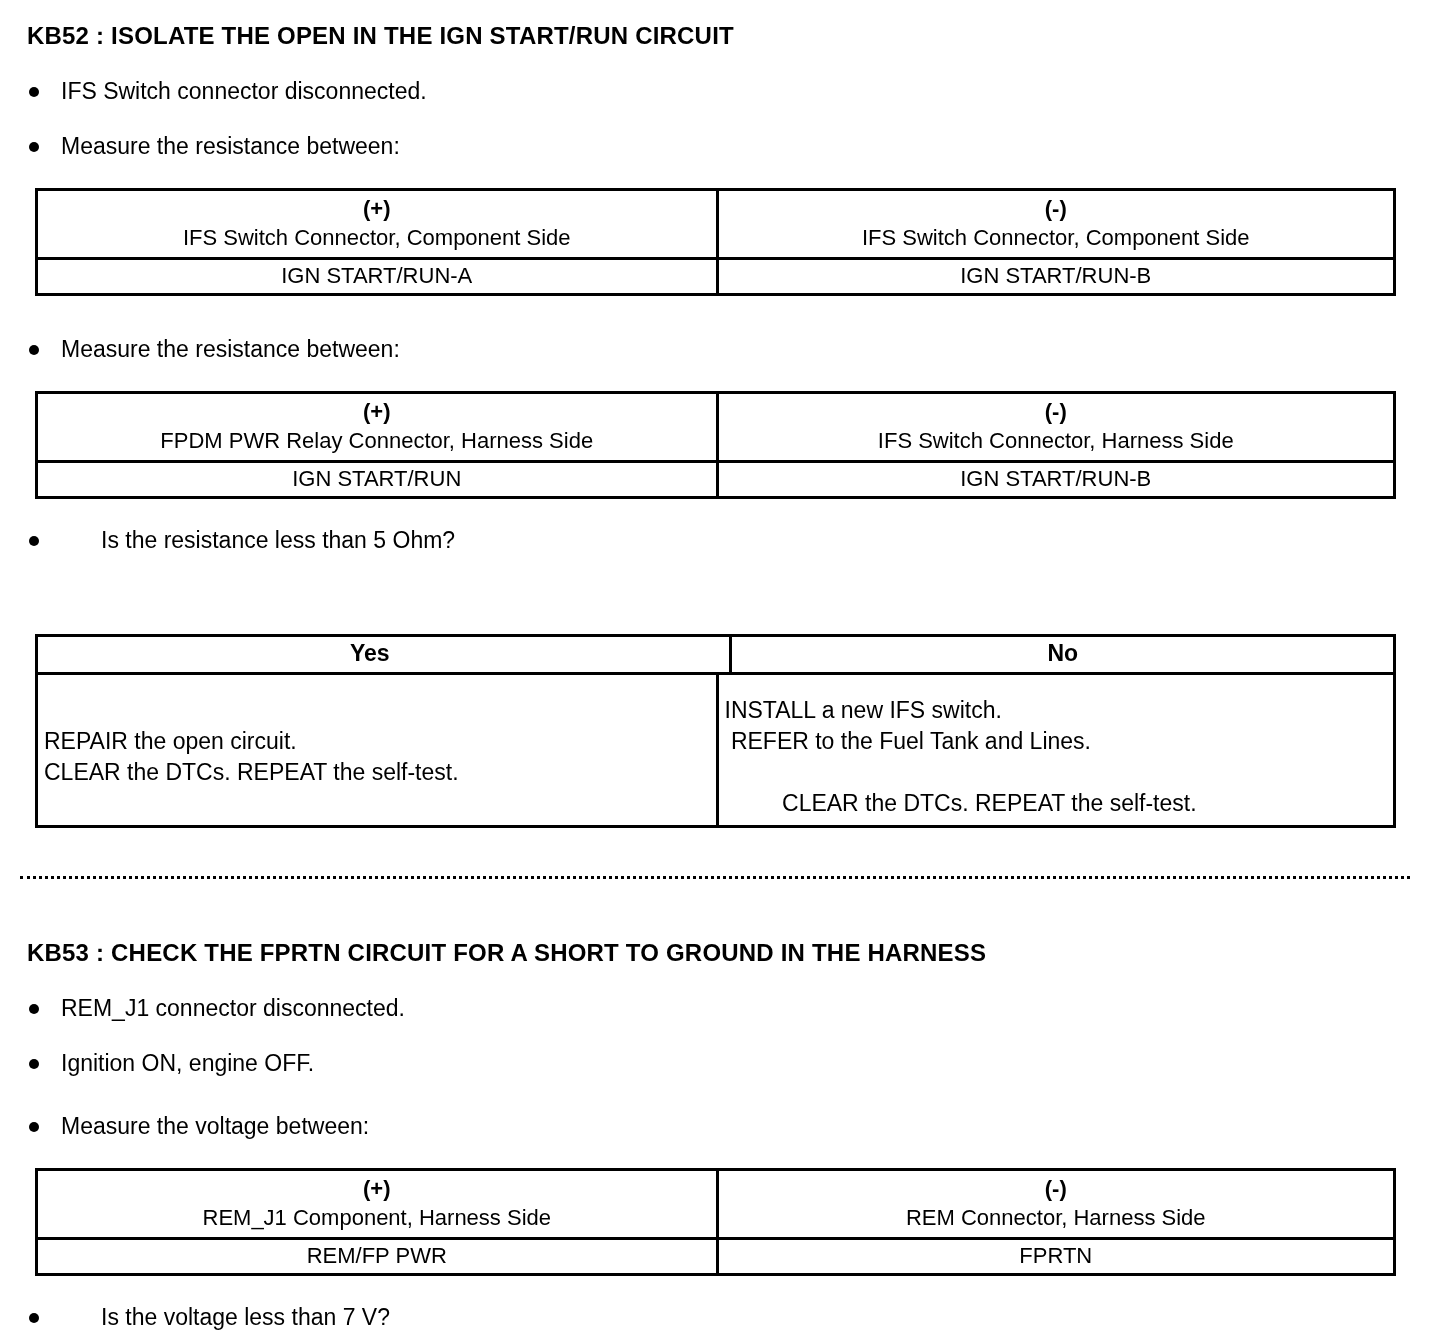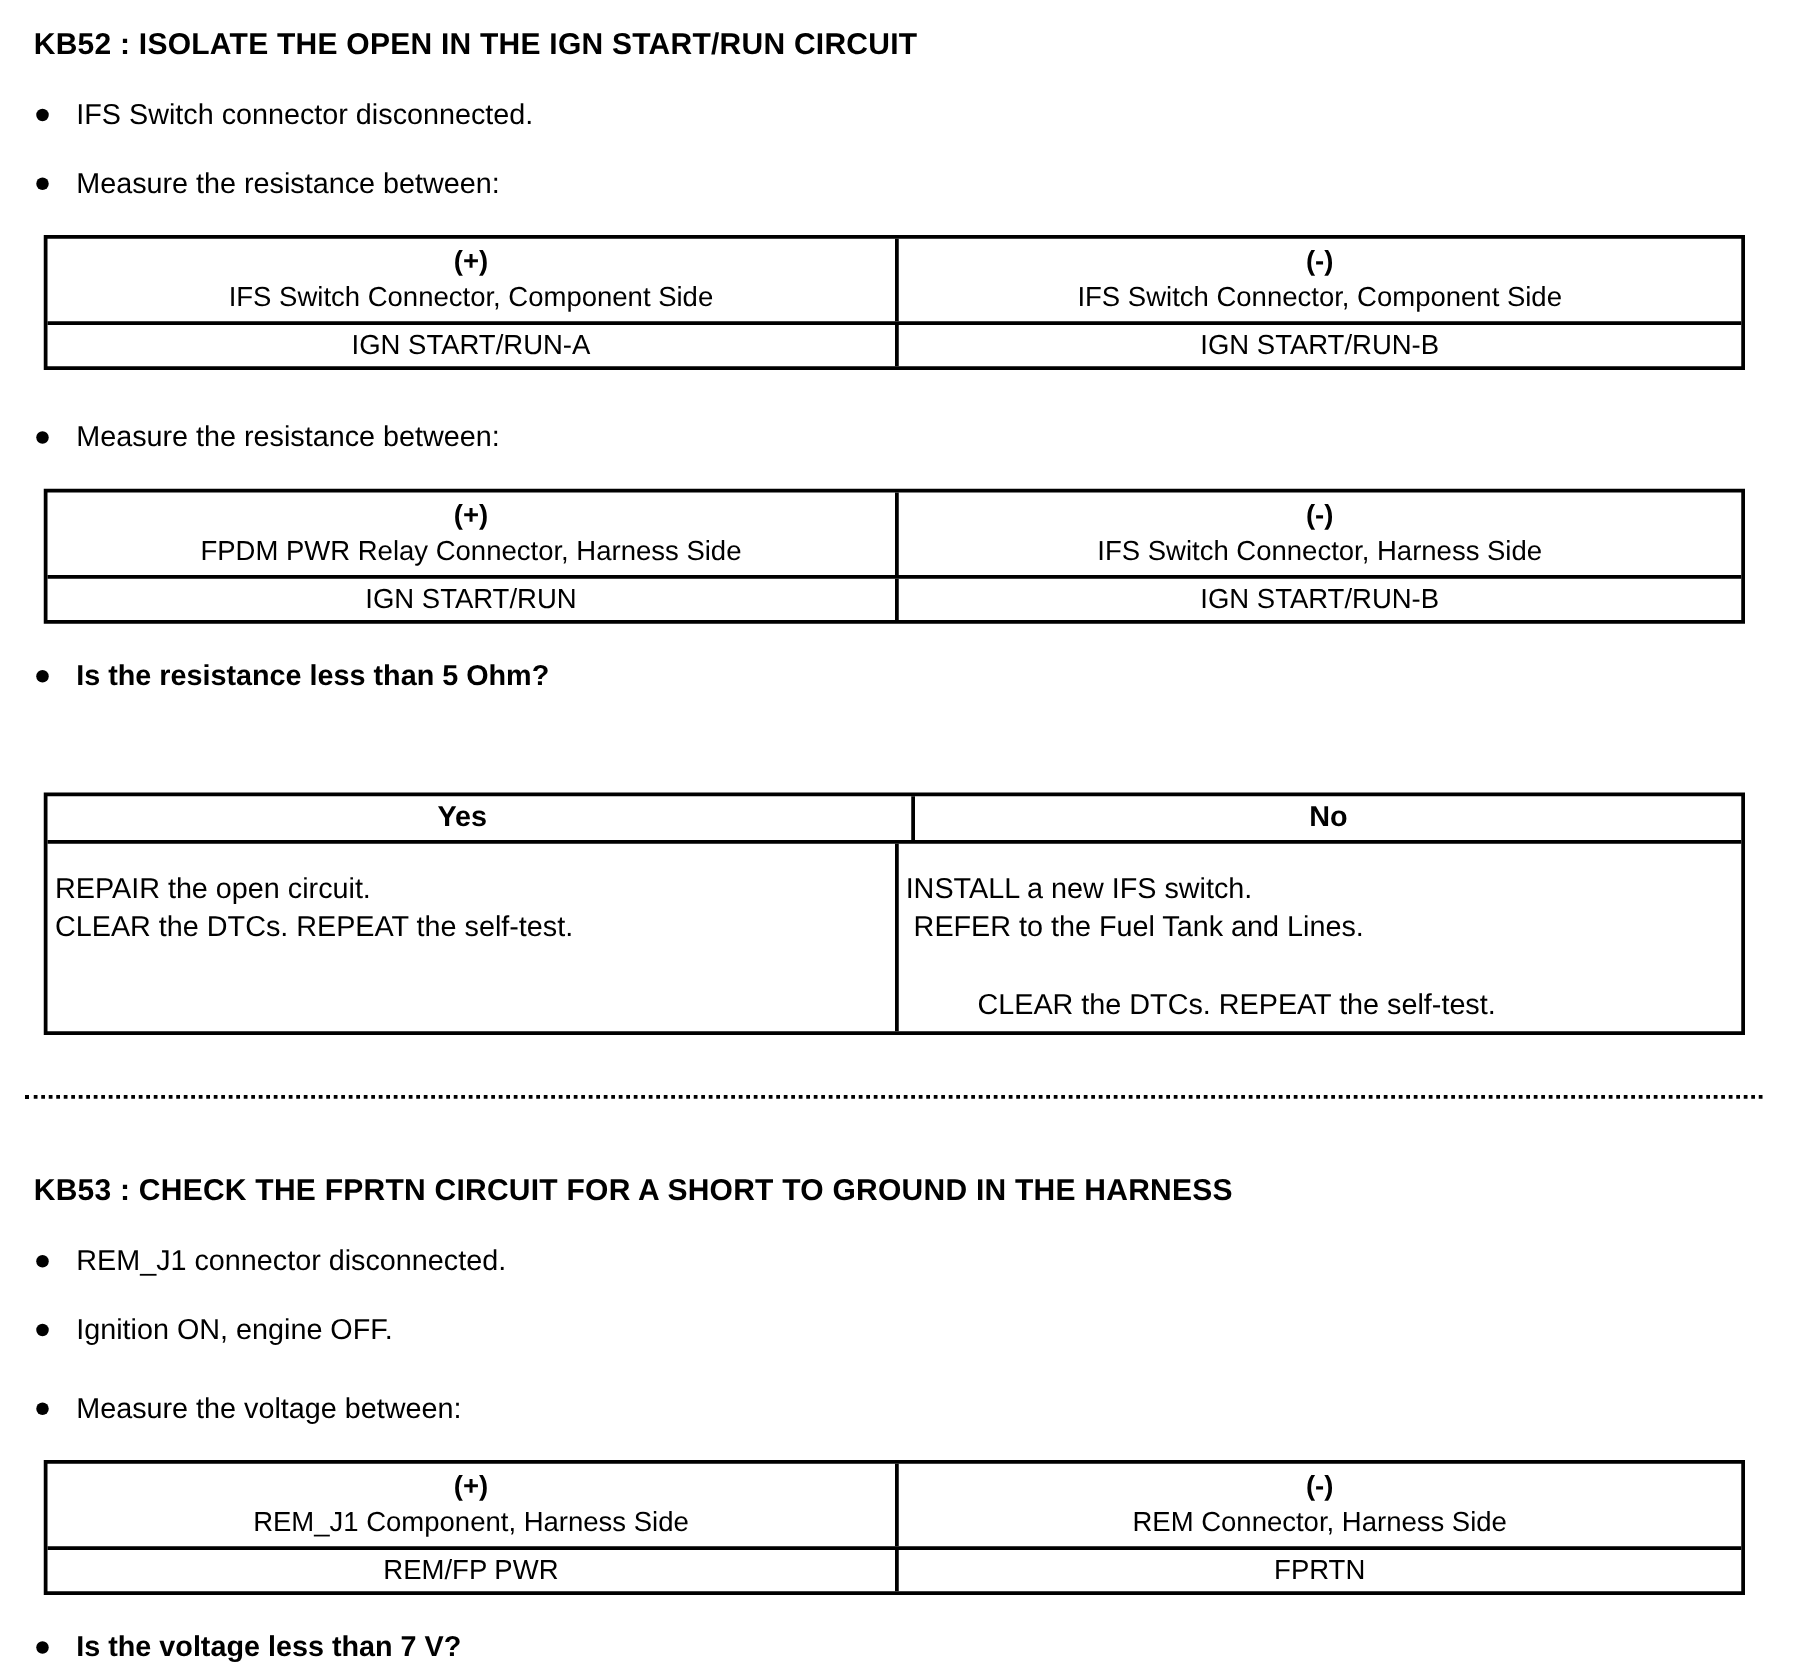--- a/index.html
+++ b/index.html
@@ -23,21 +23,21 @@
     font-size:23px;
     margin:28px 0 28px 2px;
   }
   .bullet .dot {
     width:10px; height:10px;
     border-radius:50%;
     background:#000;
     margin-right:22px;
     flex:none;
   }
-  .bullet.bold { font-weight:bold; }
+  .bullet.bold { font-weight:normal;gap:40px; }
 
   
   .mtable {
     border:3px solid #000;
     margin:20px 0 20px 8px;
   }
   .row { display:flex; }
   .cell { width:50%; }
   .cell + .cell { border-left:3px solid #000; }
   .mt-header { border-bottom:3px solid #000; }
@@ -69,21 +69,21 @@
     padding:2px 4px 4px 4px;
   }
   .dt-body .cell {
     font-size:23px;
     line-height:31px;
     padding:20px 6px 6px 6px;
     display:flex;
   }
   .dt-body.tall { min-height:133px; }
   .celltext { white-space:pre-wrap; text-align:left; }
-  .v-center { }
+  .v-center { align-items:center; }
   .v-top { align-items:flex-start; }
 
   .divider {
     border-top:3px dotted #000;
     margin:48px 0 60px -7px;
     width:1390px;
     height:0;
   }
 
   .spacer-lg { height:42px; }

